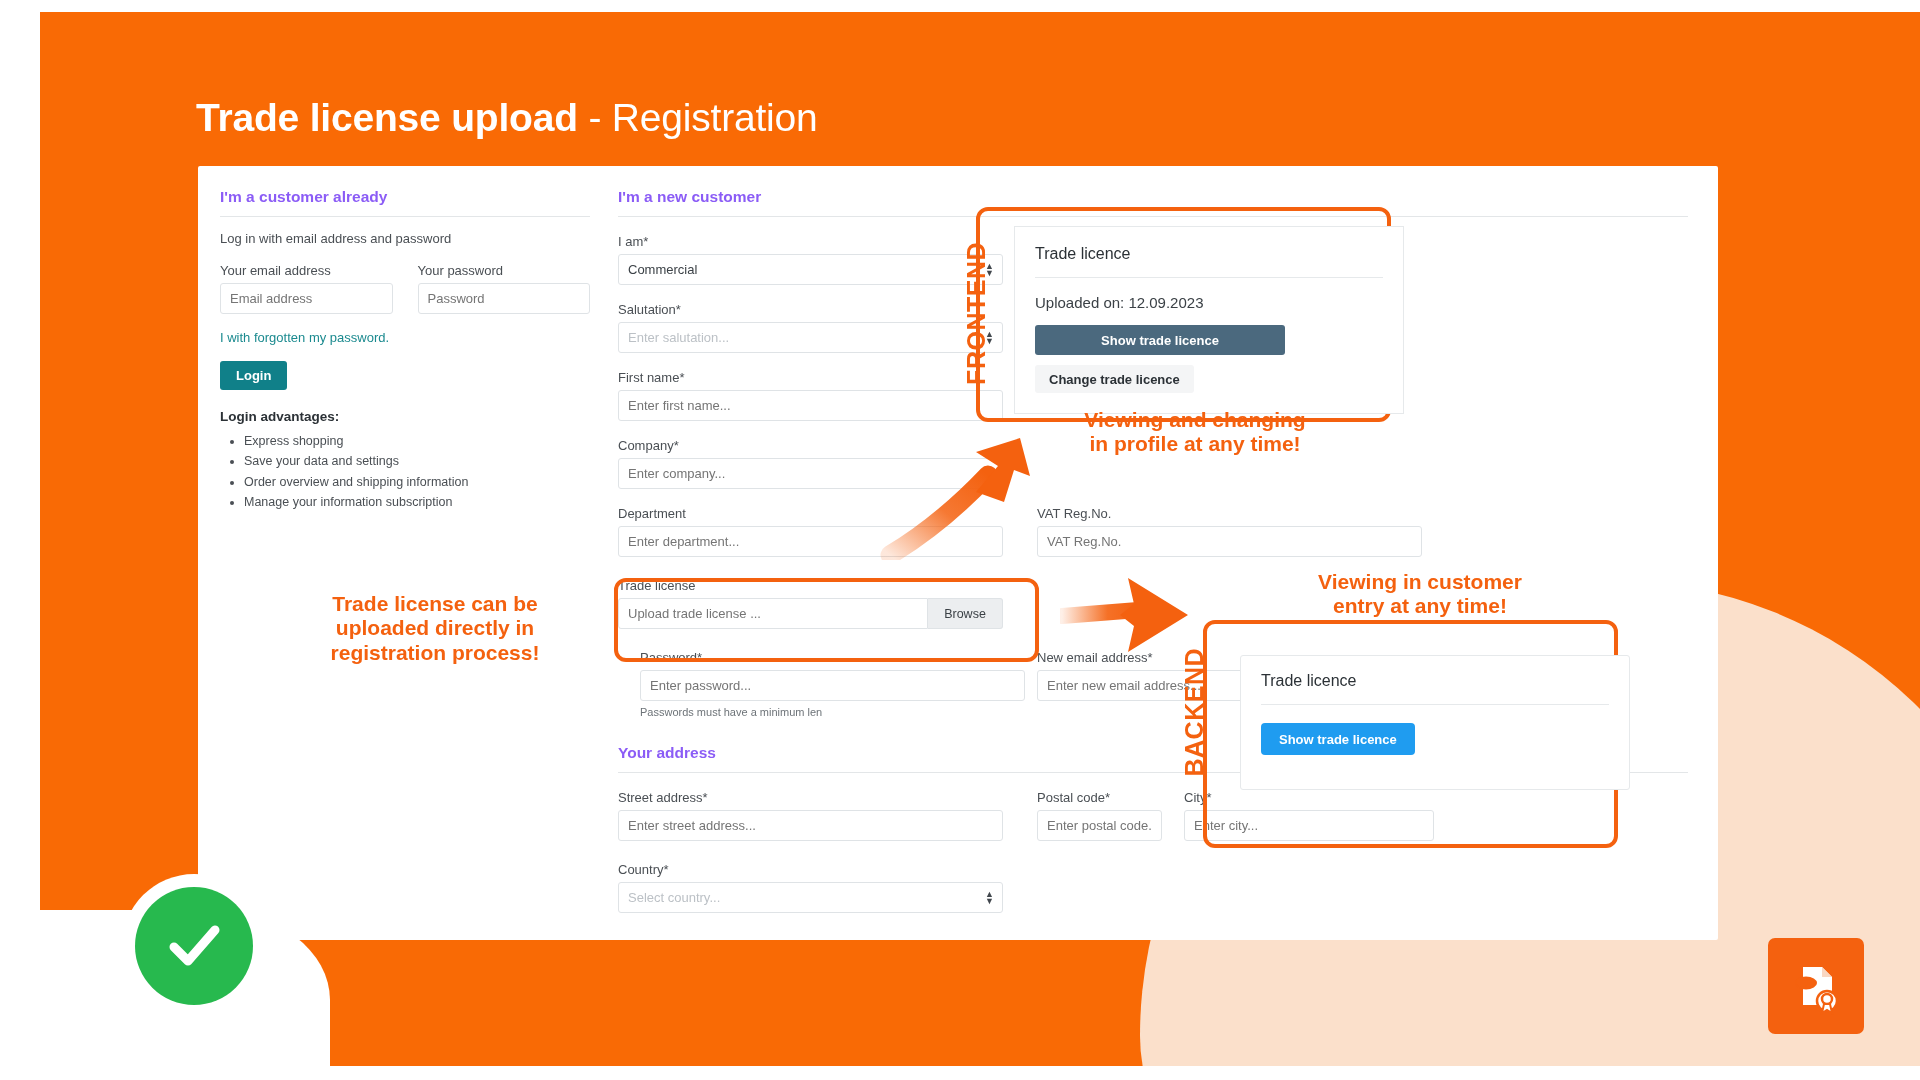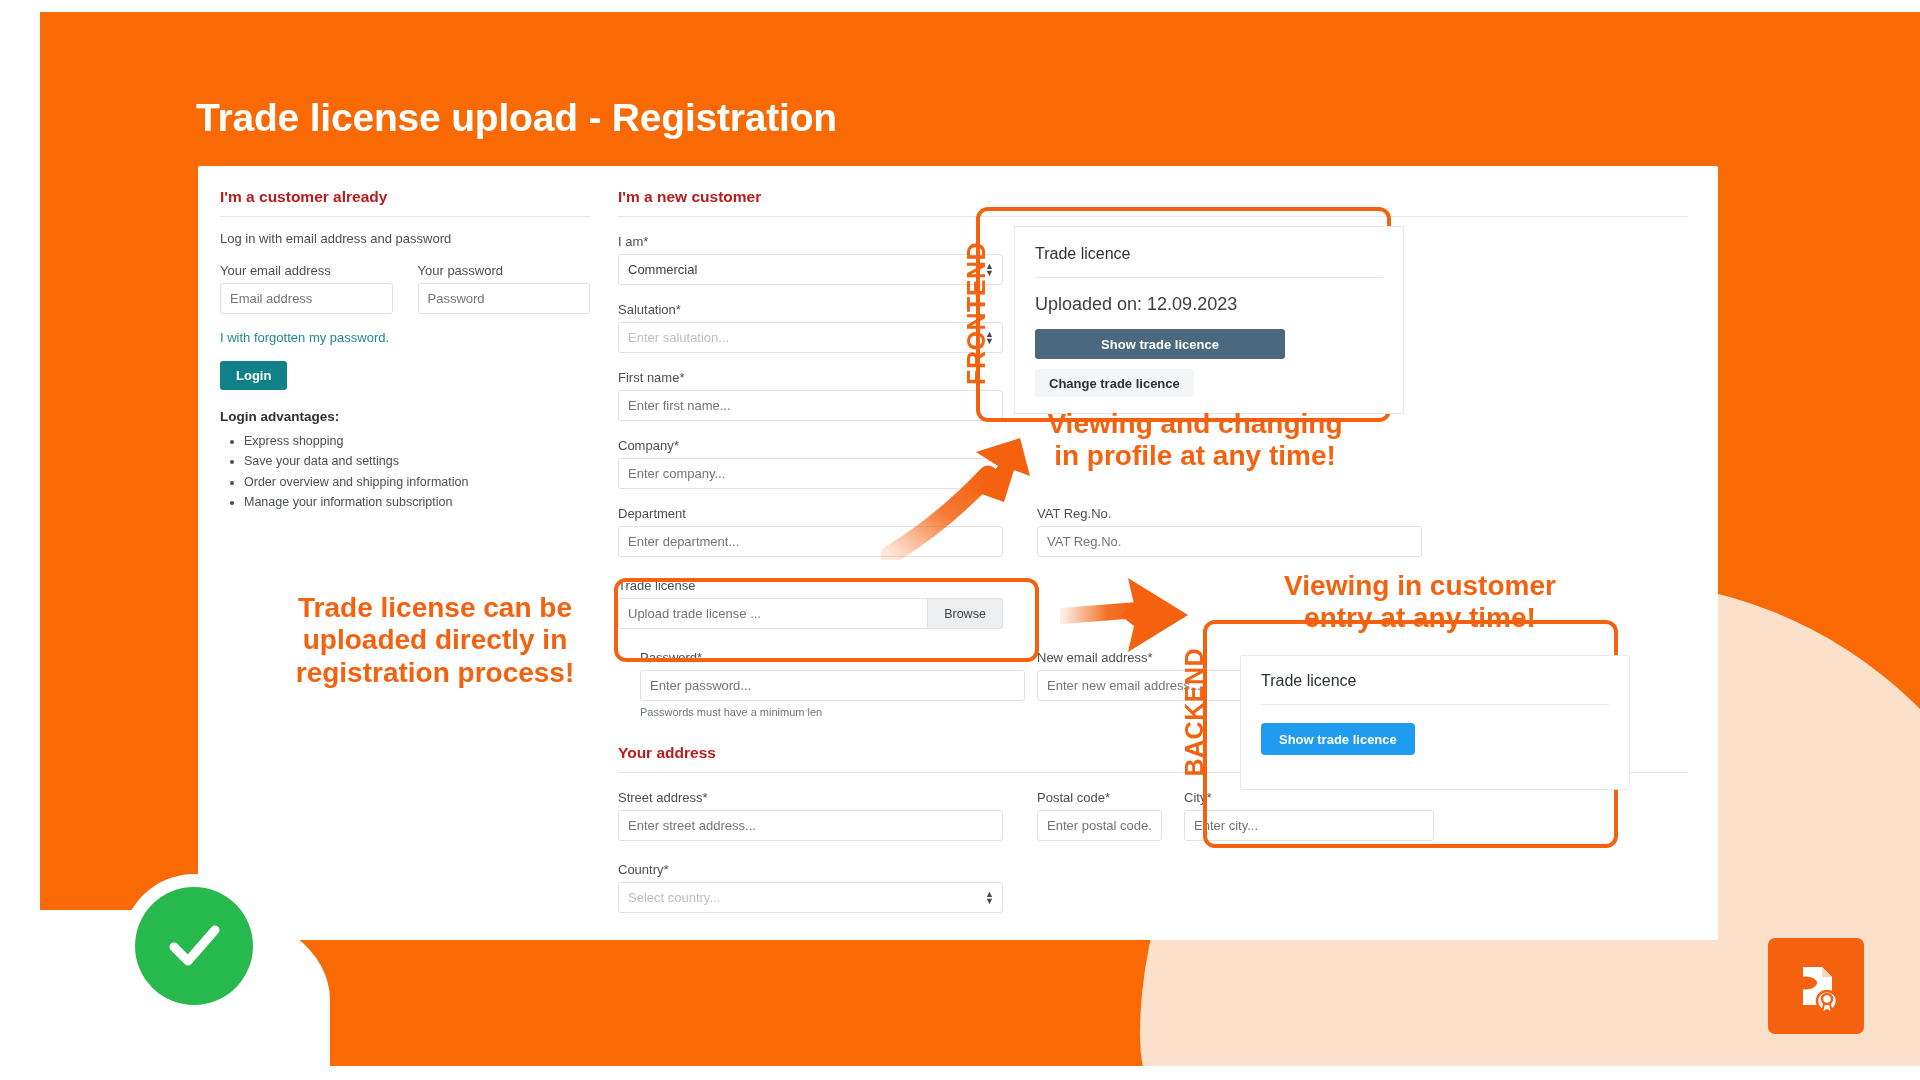--- a/index.html
+++ b/index.html
@@ -37,33 +37,33 @@
     position: absolute; left: 0; bottom: 0; width: 1920px; height: 14px; background: #ffffff;
   }
 
   
   .headline {
     position: absolute; left: 196px; top: 96px;
     font-size: 39px; color: #ffffff; letter-spacing: -0.2px;
     white-space: nowrap;
   }
   .headline b { font-weight: 700; }
-  .headline span { font-weight: 700; }
+  .headline span { font-weight: 400; }
 
   
   .card {
     position: absolute; left: 198px; top: 166px;
     width: 1520px; height: 774px;
     background: #ffffff;
     border-radius: 2px;
     overflow: hidden;
   }
 
   
-  .sect-title { font-size: 15.5px; font-weight: 700; color: #b91c1c; }
+  .sect-title { font-size: 15.5px; font-weight: 700; color: #8b5cf6; }
   .sect-rule { border-bottom: 1px solid #e3e6e8; margin-top: 10px; }
   .fld-label { font-size: 13px; color: #4a4f54; margin-bottom: 5px; }
   .inp {
     width: 100%; height: 31px; border: 1px solid #dfe3e6; border-radius: 3px;
     background: #fff; font-size: 13px; color: #bcc1c6; padding: 0 9px;
     display: flex; align-items: center; font-family: "Liberation Sans", sans-serif;
   }
   .inp.val { color: #3b4146; }
   .sel { position: relative; }
   .sel .arrows {
@@ -99,32 +99,32 @@
   .orange-box {
     position: absolute; border: 4px solid #f4610f; border-radius: 12px;
   }
   .vert-label {
     position: absolute; color: #f4610f; font-weight: 700; font-size: 25px;
     letter-spacing: 0.5px;
     writing-mode: vertical-rl; transform: rotate(180deg);
   }
   .anno-text {
     position: absolute; color: #f4610f; font-weight: 700;
-    font-size: 28px; line-height: 1.16; text-align: center;
+    font-size: 21px; line-height: 1.16; text-align: center;
   }
 
   
   .fe-card {
     position: absolute; left: 1014px; top: 226px; width: 390px; height: 188px;
     background: #ffffff; border: 1px solid #e6e9eb;
     padding: 18px 20px;
   }
   .fe-title { font-size: 16px; color: #2b3136; }
   .fe-rule { border-bottom: 1px solid #e6e9eb; margin-top: 14px; }
-  .fe-up { font-size: 18px; color: #3b4146; margin-top: 16px; }
+  .fe-up { font-size: 15px; color: #3b4146; margin-top: 16px; }
   .fe-btn-primary {
     margin-top: 14px; height: 30px; width: 250px;
     background: #4b697e; color: #ffffff; font-size: 13px; font-weight: 700;
     display: flex; align-items: center; justify-content: center; border-radius: 3px;
   }
   .fe-btn-sec {
     margin-top: 10px; height: 28px; display: inline-flex; align-items: center;
     padding: 0 14px; background: #f4f5f6; color: #2b3136;
     font-size: 13px; font-weight: 700; border-radius: 3px;
   }

